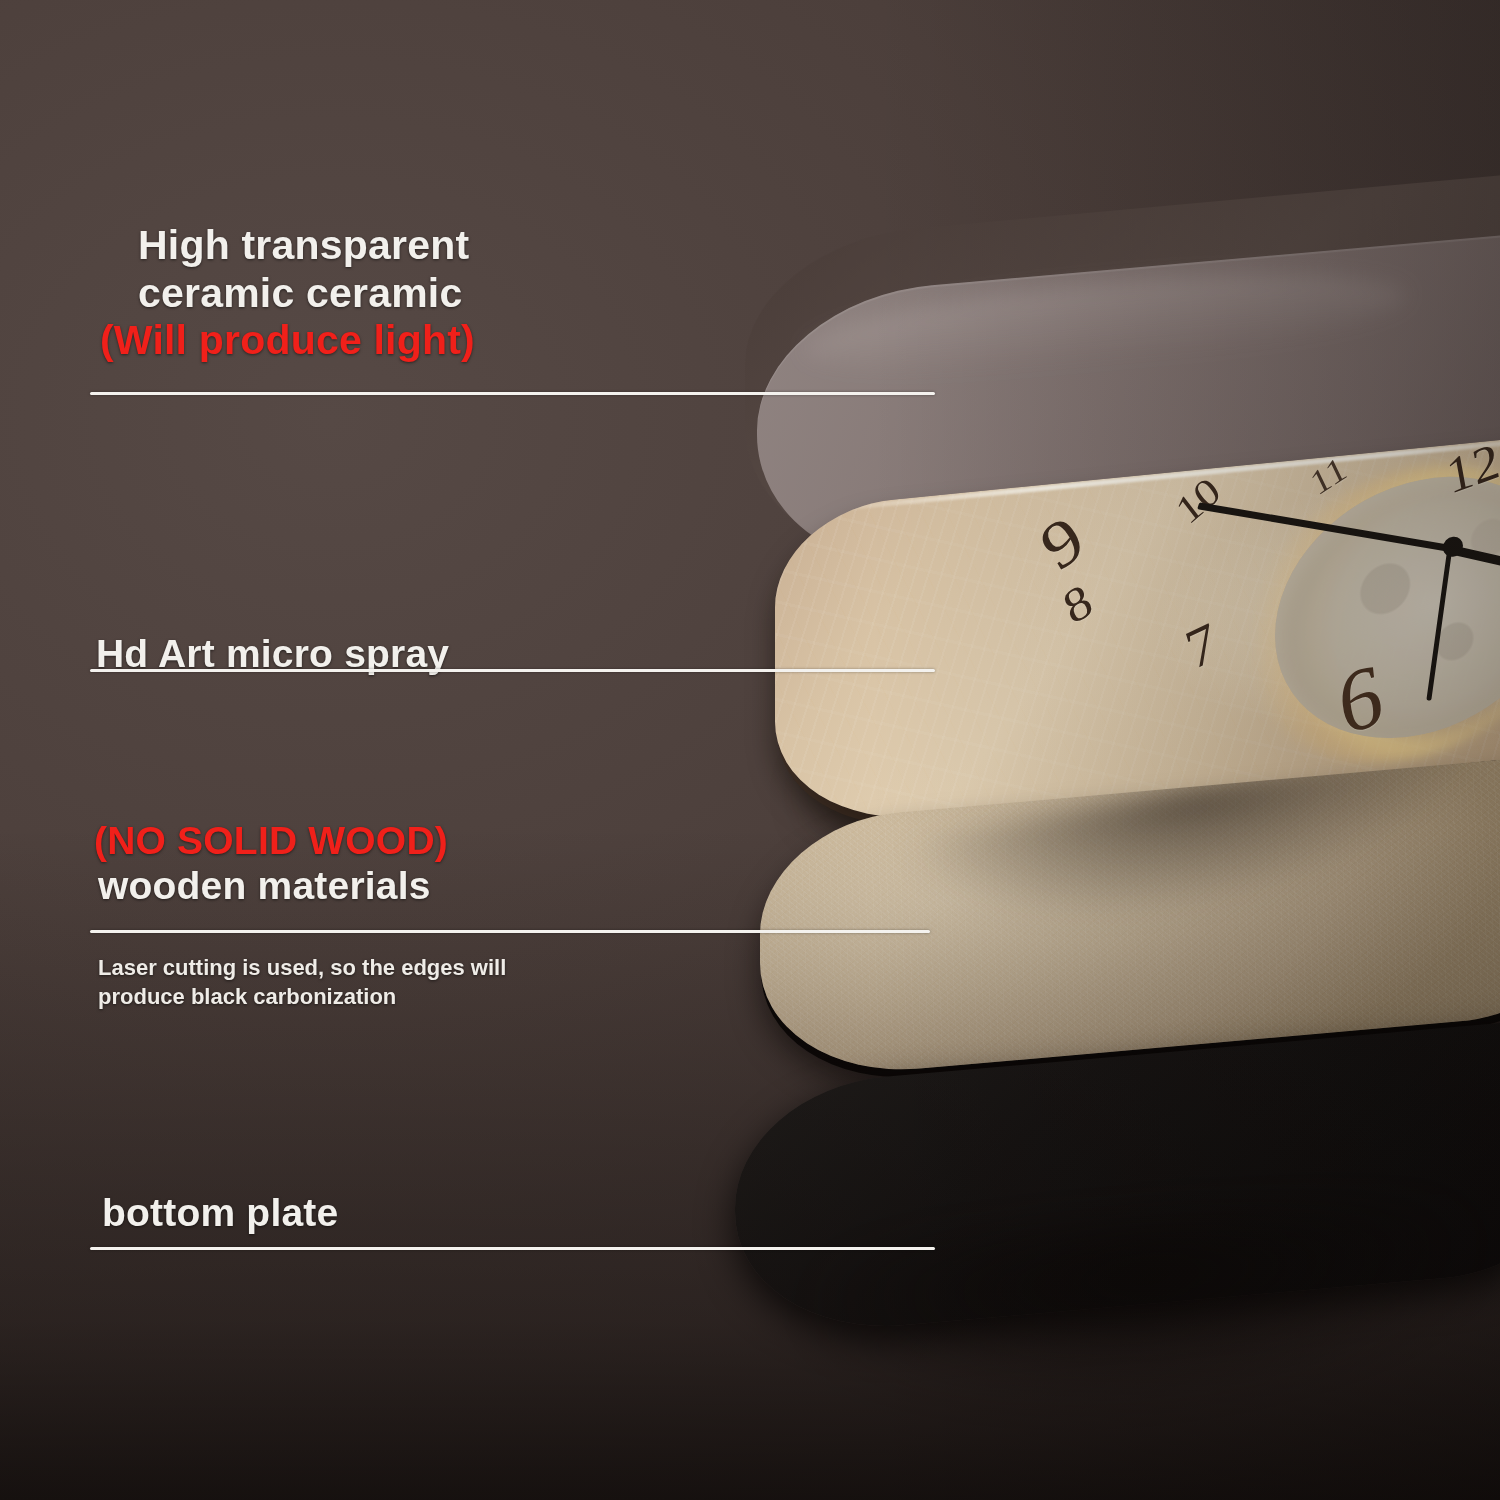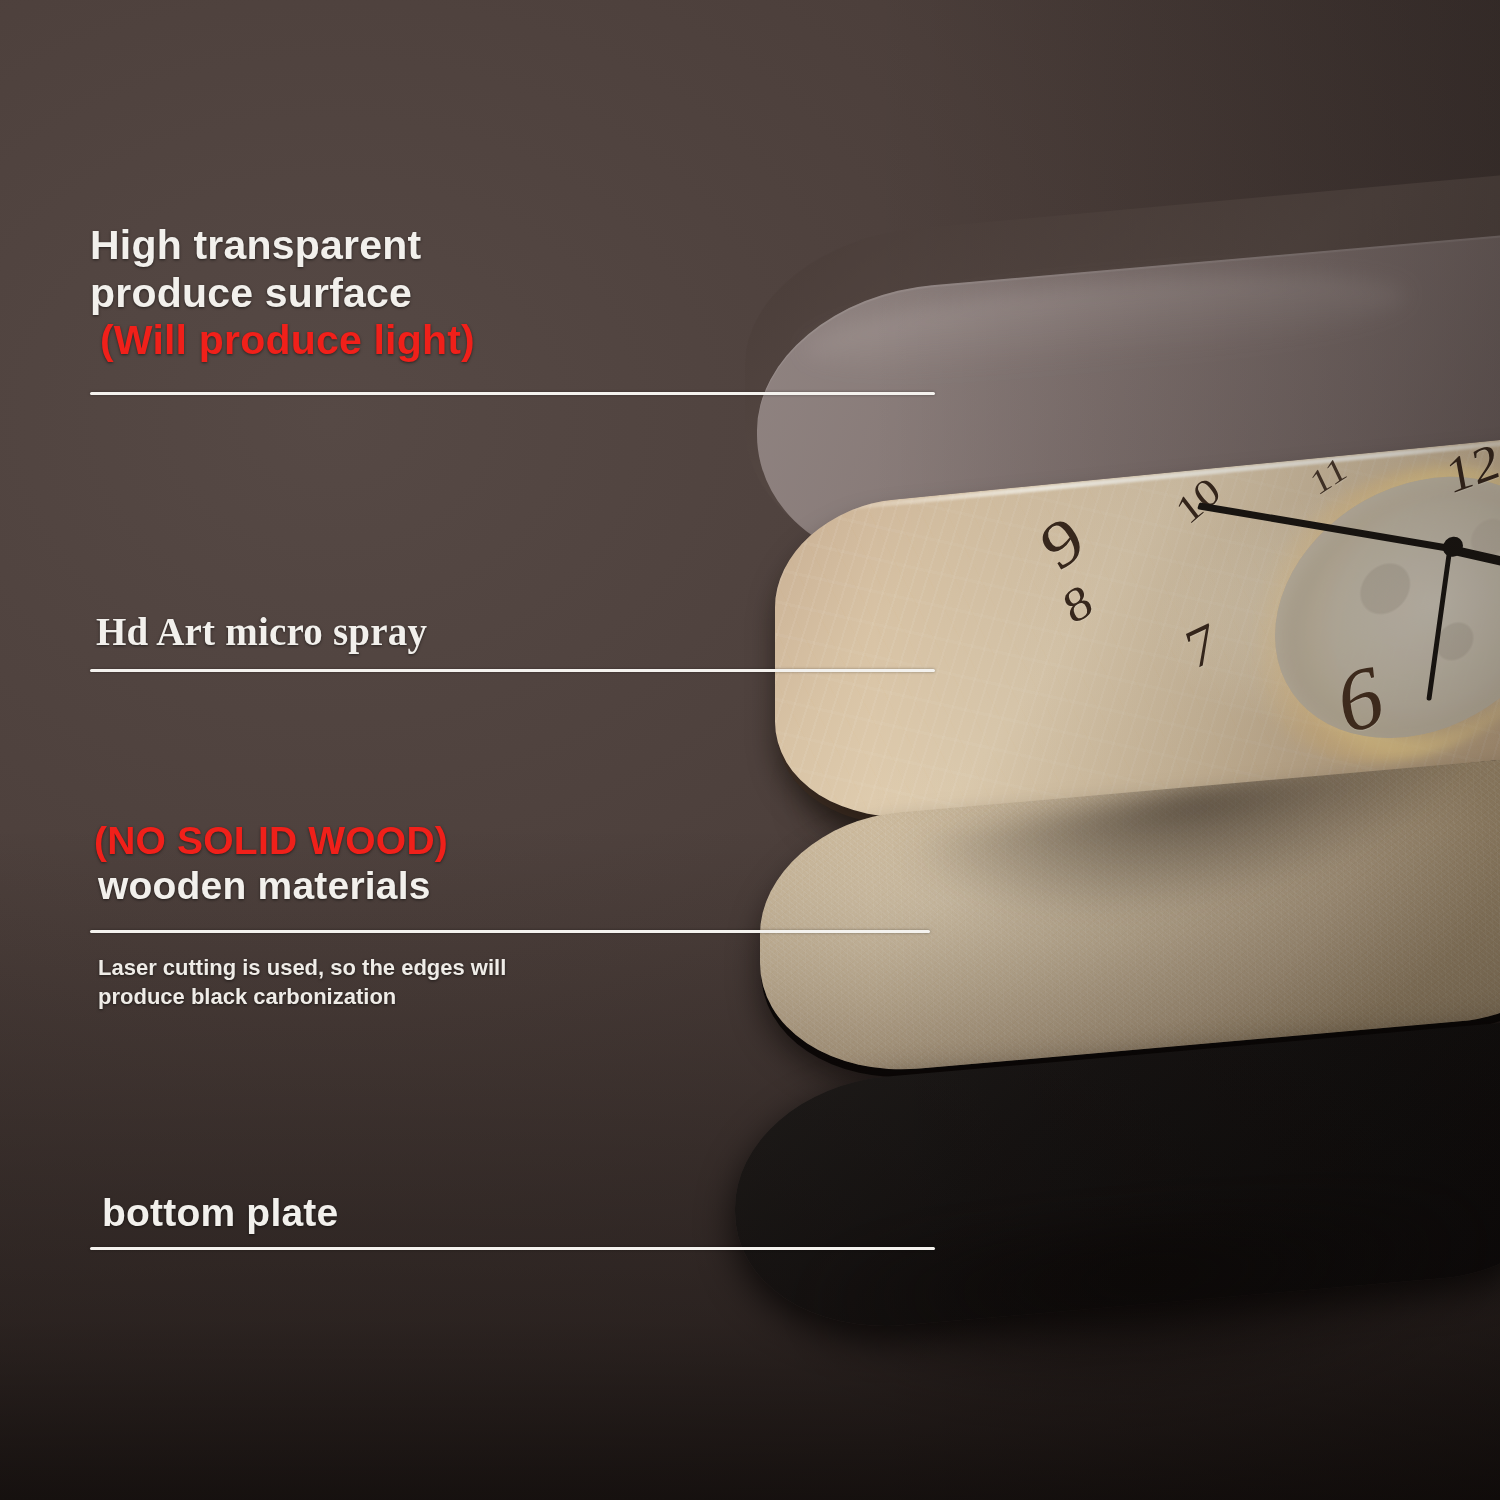--- a/index.html
+++ b/index.html
@@ -239,25 +239,25 @@
     position: absolute;
     left: 90px;
     height: 3px;
     background: #f4f2ee;
     box-shadow: 0 0 3px rgba(0,0,0,0.35);
     border-radius: 2px;
   }
 
   
   #co-ceramic { top: 222px; }
-  #co-ceramic .title { font-size: 41px; }
+  #co-ceramic .title { font-size: 41px; margin-left: 48px; }
   #co-ceramic .title.red { font-size: 41px; margin-left: 10px; }
   #ld-ceramic { top: 392px; width: 845px; }
 
-  #co-spray { top: 609px; font-family: Liberation Serif, serif; }
+  #co-spray { top: 631px; }
   #co-spray .title { font-size: 39px; margin-left: 6px; }
   #ld-spray { top: 669px; width: 845px; }
 
   #co-wood { top: 818px; }
   #co-wood .title { font-size: 39px; margin-left: 8px; }
   #co-wood .title.red { font-size: 39px; margin-left: 4px; }
   #ld-wood { top: 930px; width: 840px; }
 
   #co-bottom { top: 1190px; }
   #co-bottom .title { font-size: 39px; margin-left: 12px; }
@@ -309,21 +309,21 @@
 
   <div class="layer plate-wrap">
     <div class="plate-board"></div>
     <div class="plate-soft"></div>
   </div>
 
   <div class="bg-vignette"></div>
 
   <div class="callout" id="co-ceramic">
     <div class="title">High transparent</div>
-    <div class="title">produce surface</div>
+    <div class="title">ceramic ceramic</div>
     <div class="title red">(Will produce light)</div>
   </div>
   <div class="leader" id="ld-ceramic"></div>
 
   <div class="callout" id="co-spray">
     <div class="title">Hd Art micro spray</div>
   </div>
   <div class="leader" id="ld-spray"></div>
 
   <div class="callout" id="co-wood">

